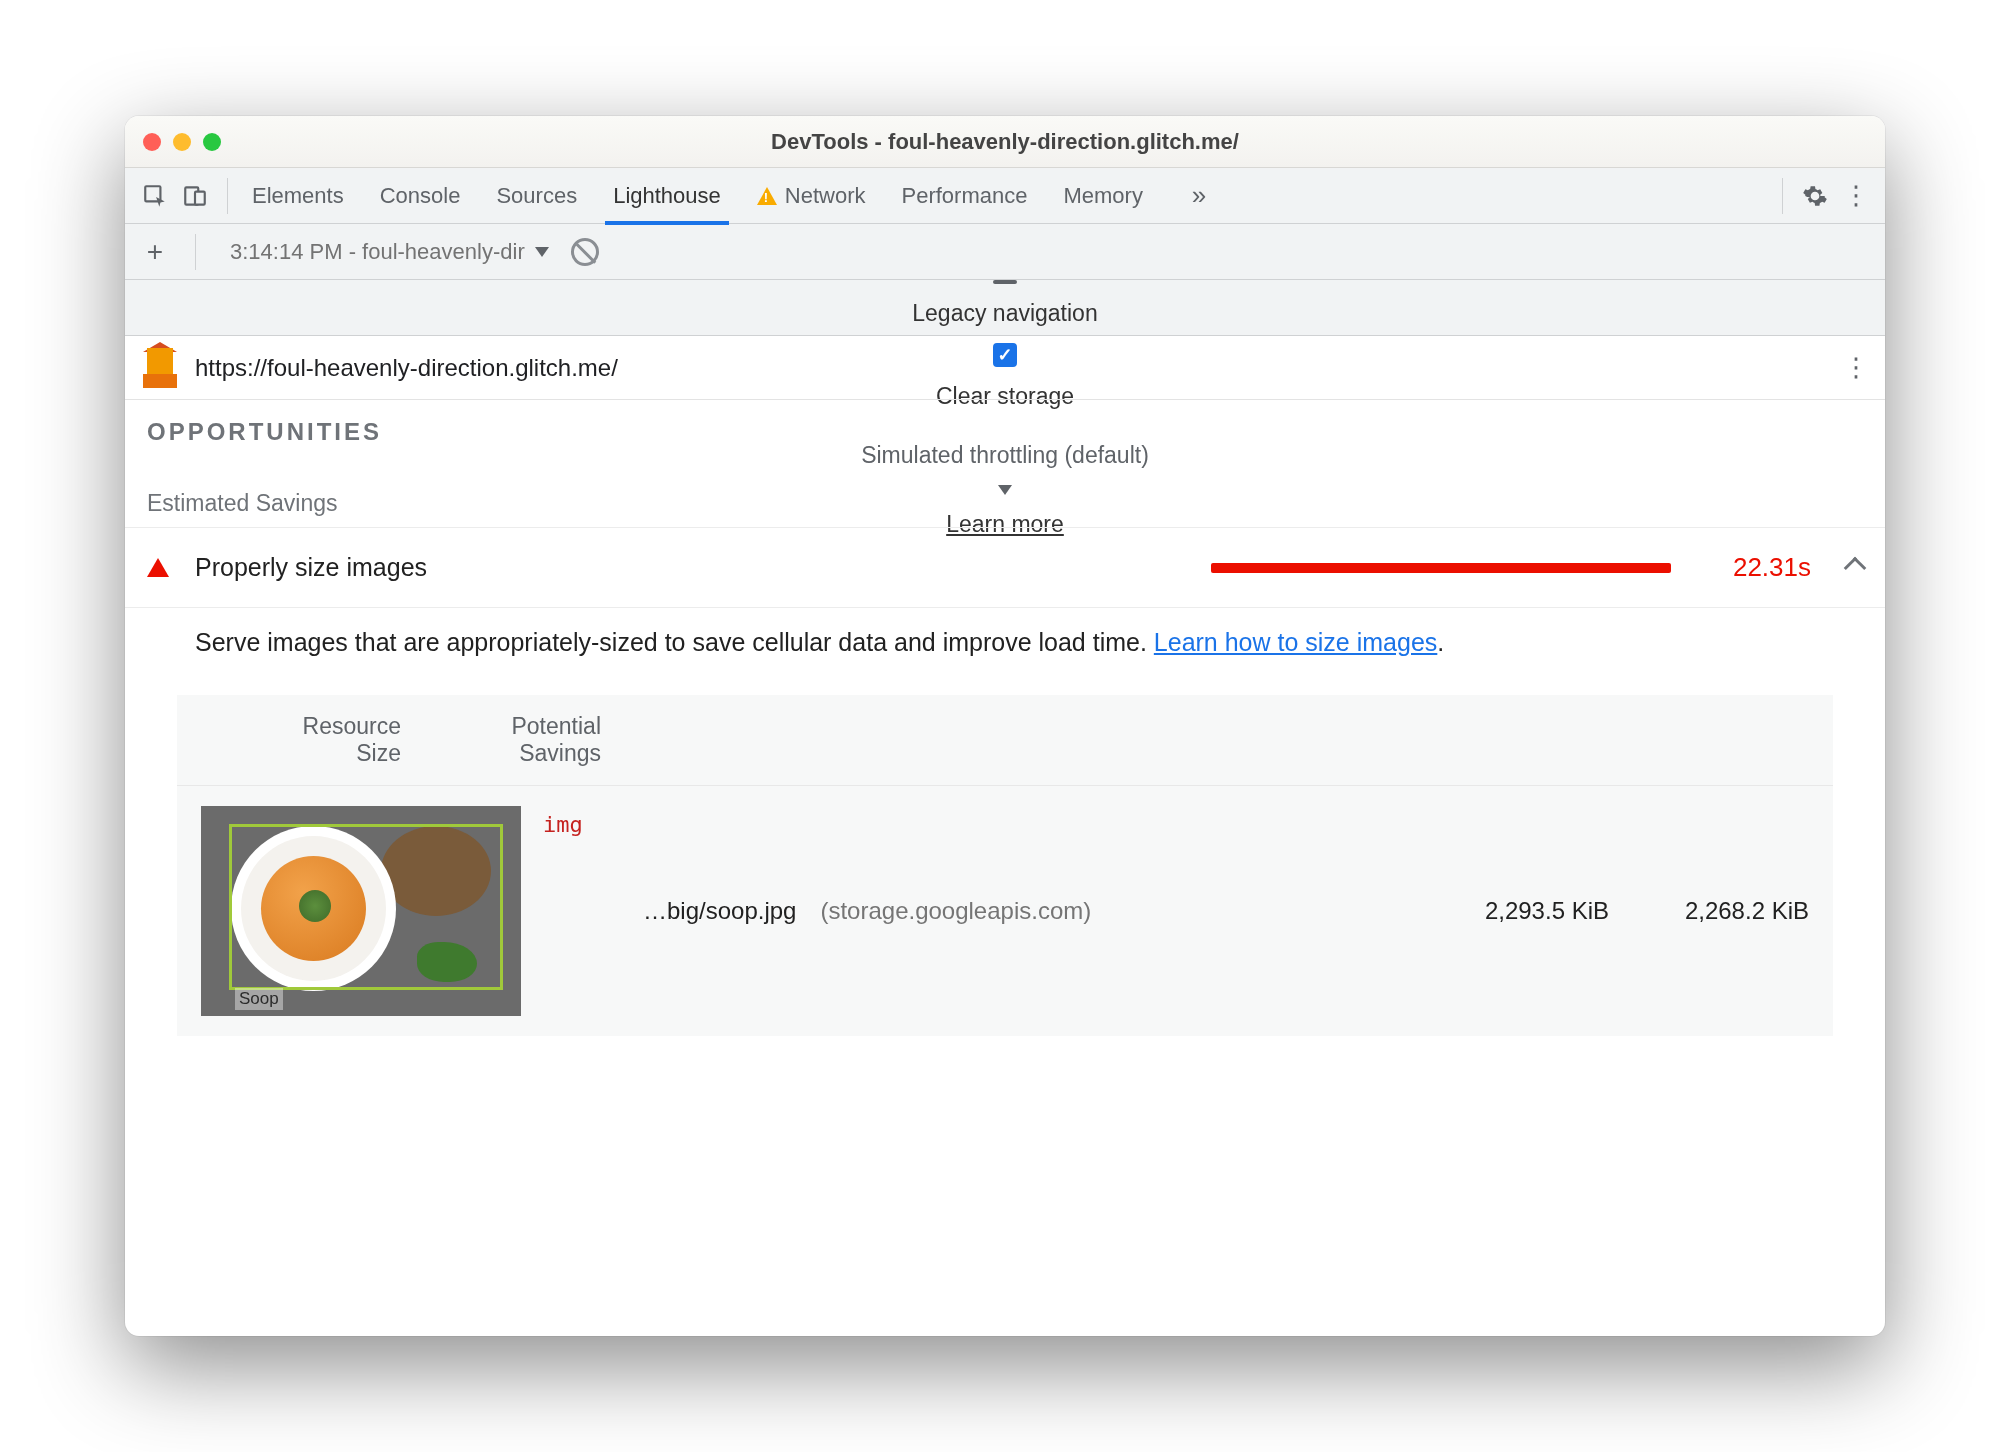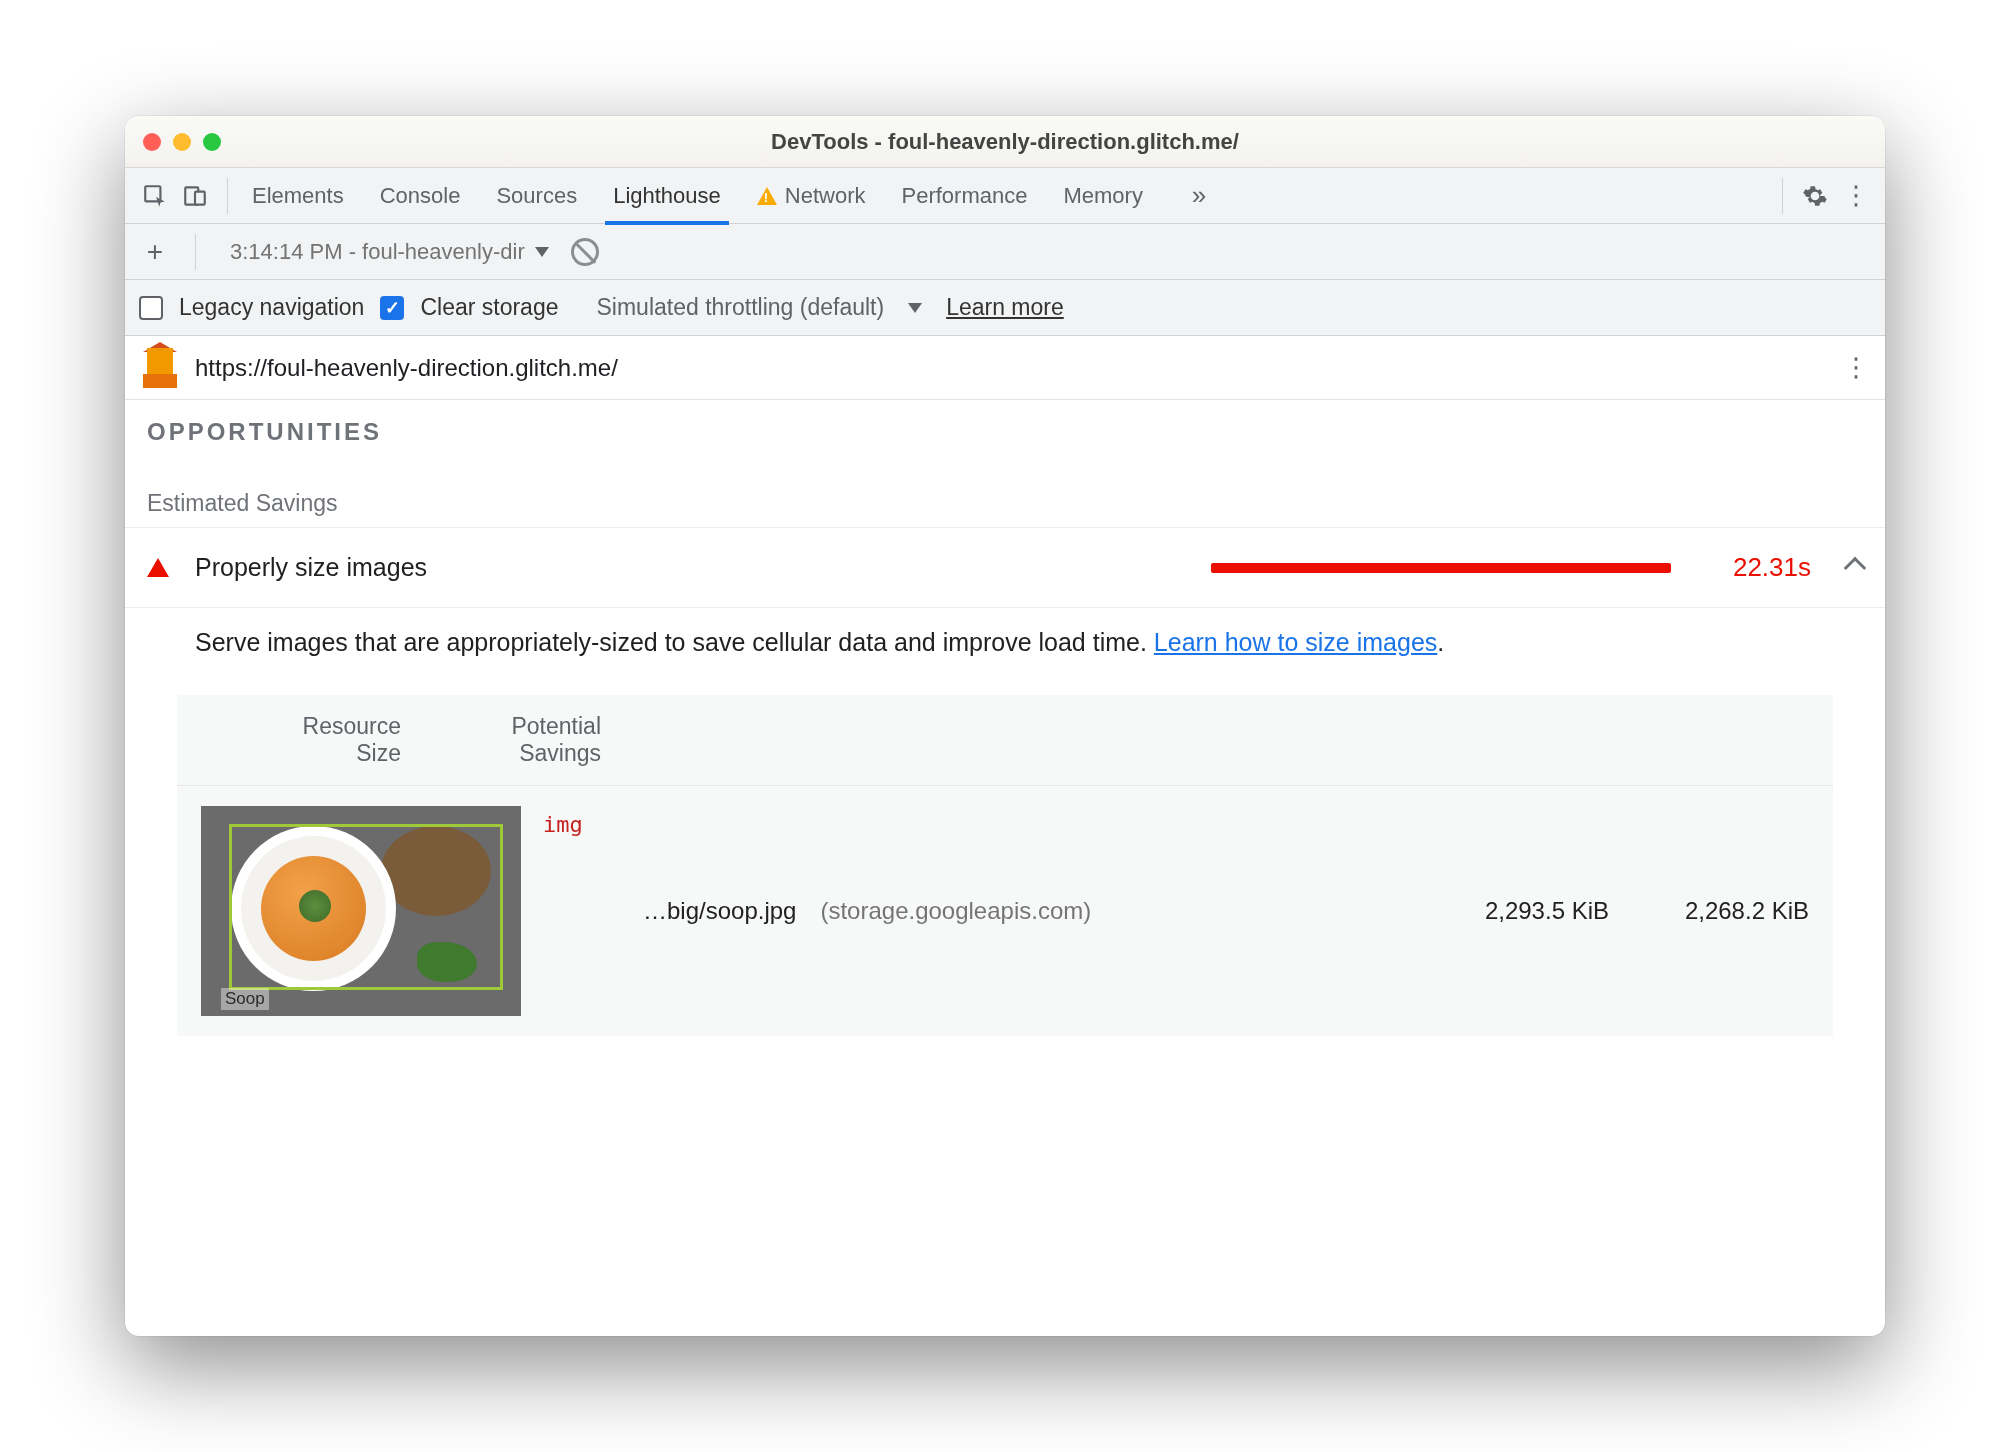--- a/index.html
+++ b/index.html
@@ -31,21 +31,21 @@
   .warn-tri::after{content:"!";position:absolute;left:-3px;top:3px;color:#fff;font-size:13px;font-weight:700;}
   .tabstrip .spacer{flex:1;}
   
   .bar2 { height:56px; background:#f1f3f4; border-bottom:1px solid #cfd1d3; display:flex; align-items:center; padding:0 14px; font-size:22px; color:#5f6368; gap:12px;}
   .plus { width:32px; height:32px; display:flex; align-items:center; justify-content:center; font-size:28px; color:#5f6368;}
   .dropdown { display:flex; align-items:center; gap:10px; padding:0 10px; max-width:420px;}
   .dropdown span{ color:#737373; white-space:nowrap; overflow:hidden; text-overflow:ellipsis; }
   .caret { width:0;height:0;border-left:7px solid transparent;border-right:7px solid transparent;border-top:10px solid #5f6368;}
   .nocircle { width:28px;height:28px;border:3px solid #8a8e93;border-radius:50%;position:relative;}
   .nocircle::after{content:"";position:absolute;width:26px;height:3px;background:#8a8e93;transform:rotate(45deg);top:11px;left:-1px;}
-  .bar3 { height:56px; background:#f1f3f4; border-bottom:1px solid #cfd1d3; display:flex; align-items:center; padding:0 14px; font-size:23px; color:#333; gap:16px;}
+  .bar3 { height:56px; background:#f1f3f4; border-bottom:1px solid #cfd1d3; display:flex; align-items:center; padding:0 14px; font-size:23px; color:#333; gap:16px;flex-direction:column;}
   .cb { width:24px; height:24px; border:2px solid #5f6368; border-radius:4px; background:#fff; display:inline-flex; align-items:center; justify-content:center;}
   .cb.checked{ background:#1a73e8; border-color:#1a73e8; color:#fff;}
   .cb.checked::after{content:"✓"; font-size:18px; font-weight:700;}
   .learn { text-decoration:underline; color:#333;}
   
   .urlrow { height:64px; border-bottom:1px solid #e3e3e3; display:flex; align-items:center; padding:0 18px; gap:18px; font-size:24px; color:#202124;}
   .lh-icon { width:34px; height:40px; position:relative;}
   .lh-icon .base{position:absolute;bottom:0;left:0;width:34px;height:14px;background:#e8710a;}
   .lh-icon .top{position:absolute;top:0;left:4px;width:26px;height:30px;background:#f29900;}
   .lh-icon .roof{position:absolute;top:-6px;left:0;width:0;height:0;border-left:17px solid transparent;border-right:17px solid transparent;border-bottom:10px solid #d64d1f;}
@@ -71,21 +71,21 @@
   .thead .c-rs{width:200px; text-align:right;}
   .thead .c-ps{width:200px; text-align:right;}
   .trow{ display:flex; align-items:center; background:#f7f8f8; padding:20px 24px; font-size:24px; border-top:1px solid #e8e8e8;}
   .thumb{ width:320px; height:210px; background:#6b6b6b; position:relative; }
   .thumb .sel{ position:absolute; top:18px; left:28px; right:18px; bottom:26px; border:3px solid #a0c93a;}
   .thumb .plate{position:absolute; top:30px; left:40px; width:145px; height:145px; border-radius:50%; background:#f4f2ee; box-shadow:0 0 0 10px #fff;}
   .thumb .soup{position:absolute; top:50px; left:60px; width:105px; height:105px; border-radius:50%; background:radial-gradient(circle at 40% 35%, #f2a24a, #d97a1f);}
   .thumb .herb{position:absolute; top:84px; left:98px; width:32px; height:32px; background:radial-gradient(circle,#5c8f3d,#3f6a29); border-radius:50%;}
   .thumb .bread{position:absolute; top:20px; right:30px; width:110px; height:90px; border-radius:50%; background:#7a5b3a;}
   .thumb .leaf{position:absolute; bottom:34px; right:44px; width:60px; height:40px; background:#3f7a2e; border-radius:40% 60% 50% 50%;}
-  .thumb .cap{position:absolute; bottom:6px; left:20px; color:#2b2b2b; font-size:17px; background:rgba(255,255,255,.4); padding:1px 4px;}
+  .thumb .cap{position:absolute; bottom:6px; left:34px; color:#2b2b2b; font-size:17px; background:rgba(255,255,255,.4); padding:1px 4px;}
   .c-tag{ width:90px; color:#c5221f; font-family:Menlo,Consolas,monospace; font-size:22px; align-self:flex-start; margin-top:6px; margin-left:22px;}
   .c-urltxt{ flex:1; display:flex; align-items:baseline; gap:24px; justify-content:flex-start; padding-left:10px;}
   .c-urltxt .p{color:#212121;}
   .c-urltxt .h{color:#757575;}
   .c-rs2{width:200px; text-align:right; color:#212121;}
   .c-ps2{width:200px; text-align:right; color:#212121;}
   svg{display:block;}
 </style>
 </head>
 <body>

